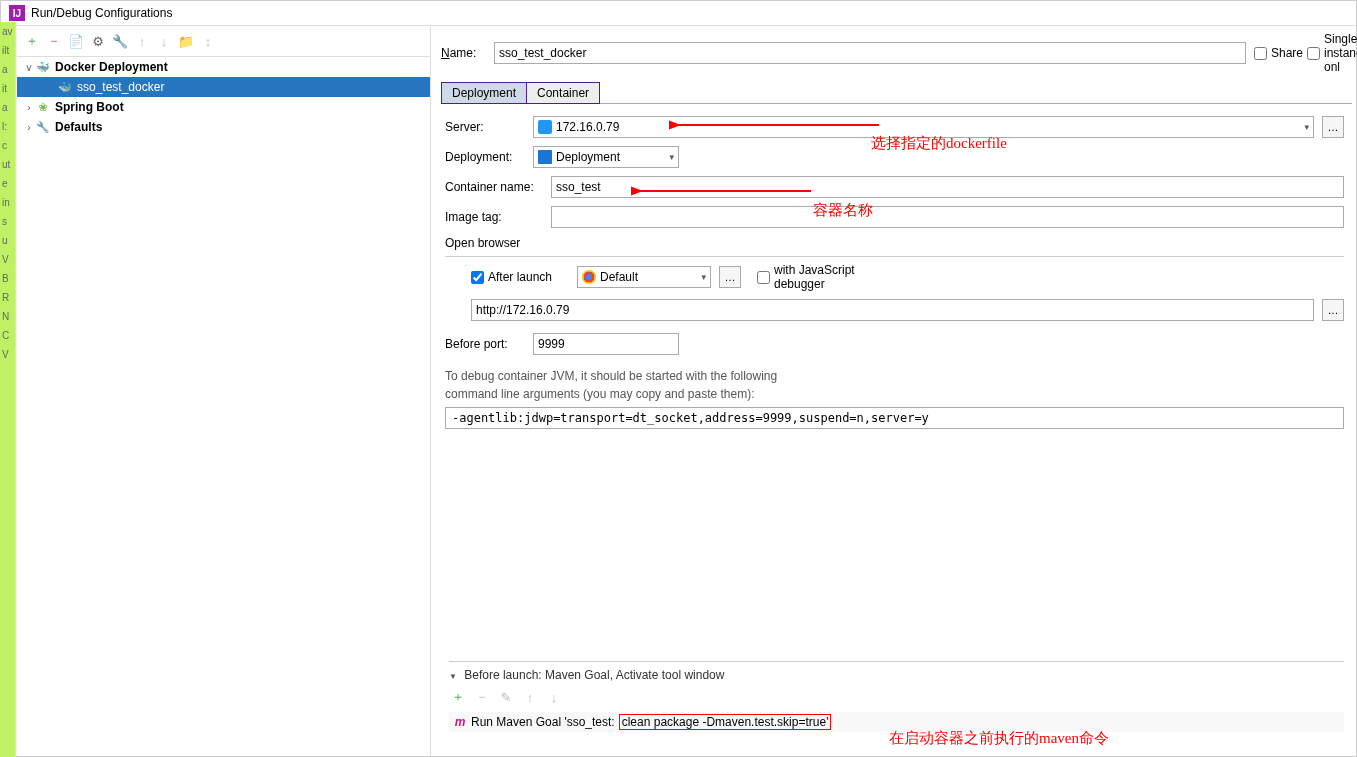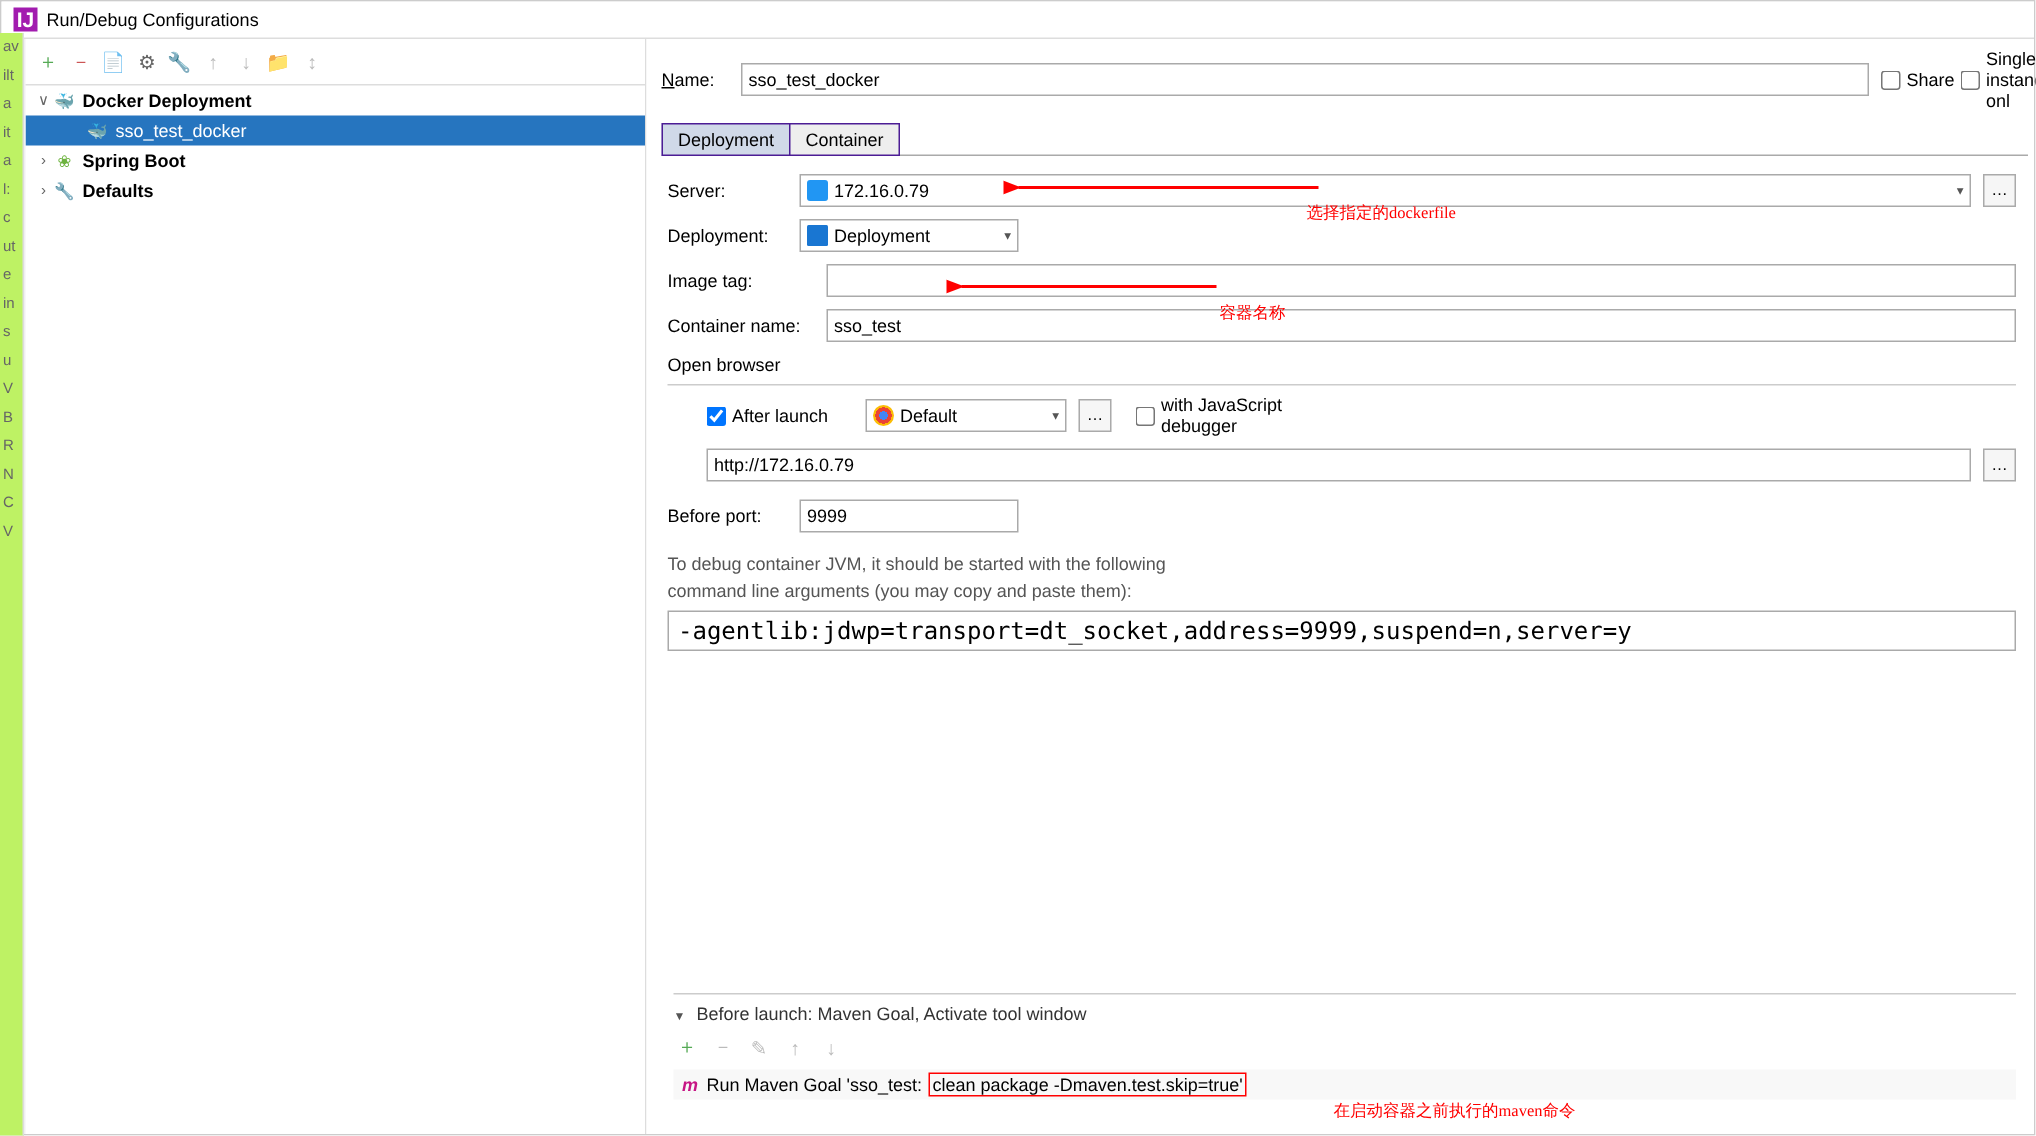--- a/index.html
+++ b/index.html
@@ -1,19 +1,19 @@
 <!DOCTYPE html>
 <html><head>
 <meta charset="utf-8">
 <style>
 * { box-sizing: border-box; margin: 0; padding: 0; }
 body { font-family: "Segoe UI", Arial, sans-serif; font-size: 12px; color: #000; background: #fff; overflow: hidden; }
 .window { display: flex; flex-direction: column; width: 1357px; height: 757px; background: #f0f0f0; border: 1px solid #ccc; }
 .titlebar { display: flex; align-items: center; padding: 4px 8px; background: #fff; border-bottom: 1px solid #ddd; }
-.titlebar .app-icon { width: 16px; height: 16px; background: #a21caf; display: inline-flex; align-items: center; justify-content: center; margin-right: 6px; color: #fff; font-size: 14px; font-weight: bold; }
+.titlebar .app-icon { width: 16px; height: 16px; background: #a21caf; display: inline-flex; align-items: center; justify-content: center; margin-right: 6px; color: #fff; font-size: 10px; font-weight: bold; }
 .left-gutter { position: absolute; left: 0; top: 22px; width: 16px; height: calc(100% - 22px); background: #bef264; border-right: 1px solid #ddd; font-size: 10px; color: #666; }
 .left-gutter span { display: block; padding: 4px 2px; writing-mode: horizontal-tb; }
 .main-area { display: flex; flex: 1; background: #fff; margin-left: 16px; }
 .toolbar { display: flex; align-items: center; gap: 4px; padding: 6px 6px; border-bottom: 1px solid #ddd; }
 .tb-btn { width: 18px; height: 18px; display: inline-flex; align-items: center; justify-content: center; font-size: 13px; cursor: pointer; color: #666; }
 .tree-panel { width: 414px; display: flex; flex-direction: column; border-right: 1px solid #ddd; }
 .tree { flex: 1; overflow: auto; font-size: 12px; }
 .tree-row { display: flex; align-items: center; height: 20px; padding-left: 8px; cursor: pointer; }
 .tree-row.selected { background: #2675BF; color: #fff; }
 .chev { width: 12px; text-align: center; color: #666; font-size: 10px; }
@@ -41,22 +41,22 @@
 .sel { border: 1px solid #aaa; padding: 2px 4px 2px 22px; font-size: 12px; height: 22px; background: #fff; position: relative; display: inline-flex; align-items: center; }
 .sel::before { content: ''; position: absolute; left: 4px; top: 3px; width: 14px; height: 14px; }
 .sel.docker::before { background: #2196f3; border-radius: 2px; }
 .sel.dfile::before { background: #1976d2; border-radius: 1px; }
 .sel.chrome::before { background: radial-gradient(circle, #4285f4 30%, #ea4335 30% 55%, #fbbc05 55% 78%, #34a853 78%); border-radius: 50%; }
 .sel .caret { margin-left: auto; font-size: 9px; color: #555; padding-left: 6px; }
 .sq-btn { width: 22px; height: 22px; border: 1px solid #aaa; background: #f6f6f6; display: inline-flex; align-items: center; justify-content: center; cursor: pointer; font-size: 11px; }
 .fieldset-lbl { margin: 8px 0 6px 0; color: #000; }
 .indent { margin-left: 26px; }
 .debug-info { color: #555; line-height: 1.5; margin: 12px 0 4px 0; }
-.mono { font-family: Consolas, monospace; font-size: 16px; border: 1px solid #aaa; padding: 3px 6px; background: #fff; }
-.annotation-red { color: #f00; font-size: 11px; position: absolute; pointer-events: none; font-family: SimSun, serif; }
+.mono { font-family: Consolas, monospace; font-size: 12px; border: 1px solid #aaa; padding: 3px 6px; background: #fff; }
+.annotation-red { color: #f00; font-size: 15px; position: absolute; pointer-events: none; font-family: SimSun, serif; }
 .arrow-svg { position: absolute; pointer-events: none; }
 .before-launch { margin-top: auto; padding: 8px 12px; }
 .bl-header { color: #333; cursor: pointer; }
 .bl-header .tri { font-size: 8px; color: #555; margin-right: 4px; }
 .bl-tools { display: flex; gap: 6px; margin: 6px 0; }
 .bl-item { display: flex; align-items: center; gap: 4px; background: #f8f8f8; padding: 2px 4px; }
 .maven-m { color: #c71585; font-weight: bold; font-style: italic; width: 14px; text-align: center; }
 .red-box { border: 1px solid #f00; padding: 0 2px; color: #000; }
 .divider-line { border-top: 1px solid #ccc; margin: 2px 0 6px 0; }
 </style>
@@ -158,27 +158,27 @@
 
         <div class="form-row">
           <label class="w80">Deployment:</label>
           <div class="sel dfile" style="width:146px">
             <span>Deployment</span>
               <span class="caret">▾</span>
           </div>
         </div>
 
         <div class="form-row">
+          <label>Container name:</label>
+          <input class="txt grow" value="sso_test" style="">
+        </div>
+
+        <div class="form-row">
           <label>Image tag:</label>
           <input class="txt grow" value="" style="">
-        </div>
-
-        <div class="form-row">
-          <label>Container name:</label>
-          <input class="txt grow" value="sso_test" style="">
         </div>
 
         <div class="fieldset-lbl">Open browser</div>
         <div class="divider-line"></div>
 
         <div class="form-row indent">
           <label class="chk">
             <input type="checkbox" checked="" style=""> 
               <span>After launch</span>
           </label>

